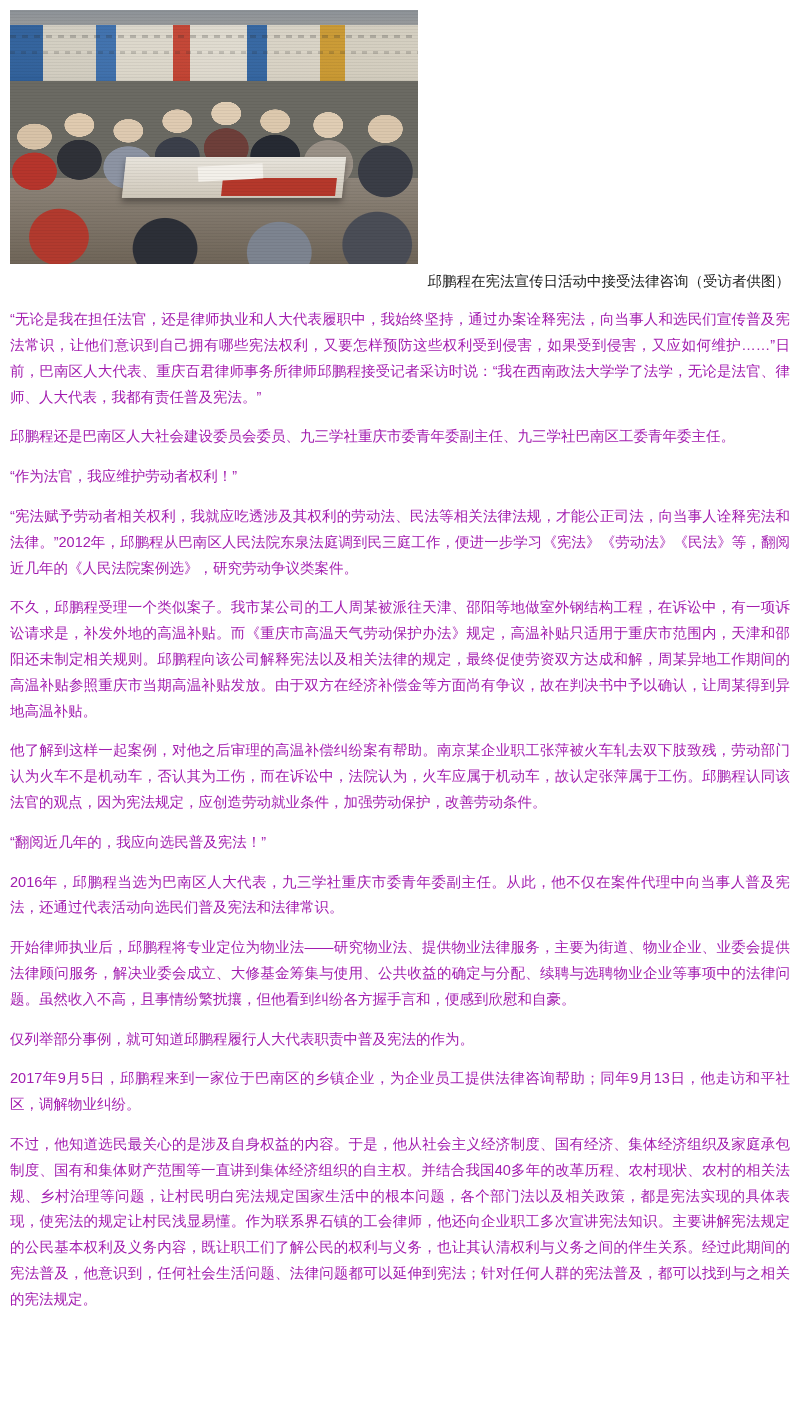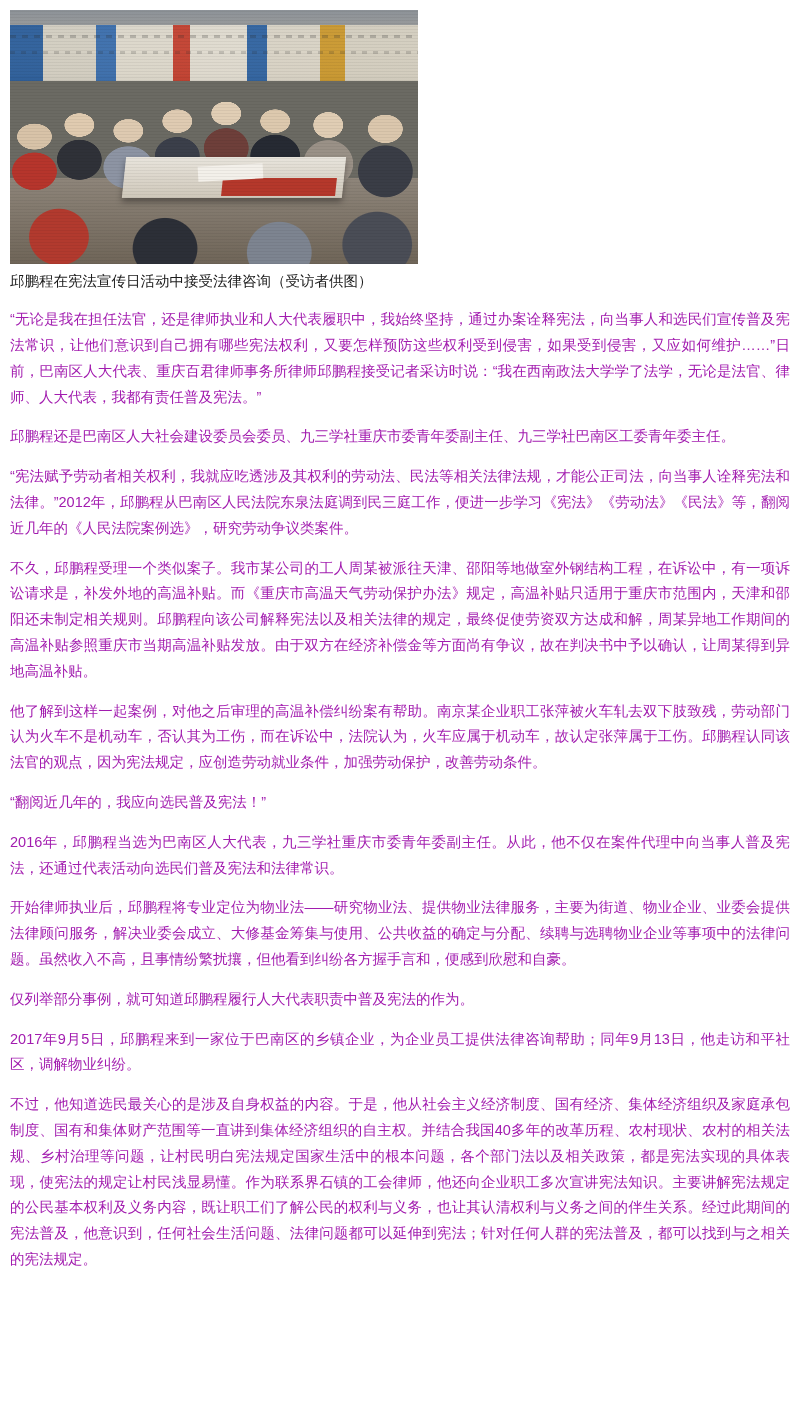--- a/index.html
+++ b/index.html
@@ -16,20 +16,21 @@
   .page {
     width: 800px;
     box-sizing: border-box;
     padding: 10px 10px 14px 10px;
     position: relative;
   }
 
   
   .figure {
     margin: 0 0 6px 0;
+    text-align: right;
   }
   .photo {
     width: 408px;
     height: 254px;
     position: relative;
     overflow: hidden;
     background: #6b6a63;
     display: block;
   }
   
@@ -145,20 +146,21 @@
       <div class="banner-red"></div>
       <div class="papers"></div>
       <div class="grain"></div>
     </div>
     <figcaption class="caption">邱鹏程在宪法宣传日活动中接受法律咨询（受访者供图）</figcaption>
   </figure>
 
   <div class="body-text">
     <p>“无论是我在担任法官，还是律师执业和人大代表履职中，我始终坚持，通过办案诠释宪法，向当事人和选民们宣传普及宪法常识，让他们意识到自己拥有哪些宪法权利，又要怎样预防这些权利受到侵害，如果受到侵害，又应如何维护……”日前，巴南区人大代表、重庆百君律师事务所律师邱鹏程接受记者采访时说：“我在西南政法大学学了法学，无论是法官、律师、人大代表，我都有责任普及宪法。”</p>
     <p>邱鹏程还是巴南区人大社会建设委员会委员、九三学社重庆市委青年委副主任、九三学社巴南区工委青年委主任。</p>
+    <p>“作为法官，我应维护劳动者权利！”</p>
     <p>“宪法赋予劳动者相关权利，我就应吃透涉及其权利的劳动法、民法等相关法律法规，才能公正司法，向当事人诠释宪法和法律。”2012年，邱鹏程从巴南区人民法院东泉法庭调到民三庭工作，便进一步学习《宪法》《劳动法》《民法》等，翻阅近几年的《人民法院案例选》，研究劳动争议类案件。</p>
     <p>不久，邱鹏程受理一个类似案子。我市某公司的工人周某被派往天津、邵阳等地做室外钢结构工程，在诉讼中，有一项诉讼请求是，补发外地的高温补贴。而《重庆市高温天气劳动保护办法》规定，高温补贴只适用于重庆市范围内，天津和邵阳还未制定相关规则。邱鹏程向该公司解释宪法以及相关法律的规定，最终促使劳资双方达成和解，周某异地工作期间的高温补贴参照重庆市当期高温补贴发放。由于双方在经济补偿金等方面尚有争议，故在判决书中予以确认，让周某得到异地高温补贴。</p>
     <p>他了解到这样一起案例，对他之后审理的高温补偿纠纷案有帮助。南京某企业职工张萍被火车轧去双下肢致残，劳动部门认为火车不是机动车，否认其为工伤，而在诉讼中，法院认为，火车应属于机动车，故认定张萍属于工伤。邱鹏程认同该法官的观点，因为宪法规定，应创造劳动就业条件，加强劳动保护，改善劳动条件。</p>
     <p>“翻阅近几年的，我应向选民普及宪法！”</p>
     <p>2016年，邱鹏程当选为巴南区人大代表，九三学社重庆市委青年委副主任。从此，他不仅在案件代理中向当事人普及宪法，还通过代表活动向选民们普及宪法和法律常识。</p>
     <p>开始律师执业后，邱鹏程将专业定位为物业法——研究物业法、提供物业法律服务，主要为街道、物业企业、业委会提供法律顾问服务，解决业委会成立、大修基金筹集与使用、公共收益的确定与分配、续聘与选聘物业企业等事项中的法律问题。虽然收入不高，且事情纷繁扰攘，但他看到纠纷各方握手言和，便感到欣慰和自豪。</p>
     <p>仅列举部分事例，就可知道邱鹏程履行人大代表职责中普及宪法的作为。</p>
     <p>2017年9月5日，邱鹏程来到一家位于巴南区的乡镇企业，为企业员工提供法律咨询帮助；同年9月13日，他走访和平社区，调解物业纠纷。</p>
     <p>不过，他知道选民最关心的是涉及自身权益的内容。于是，他从社会主义经济制度、国有经济、集体经济组织及家庭承包制度、国有和集体财产范围等一直讲到集体经济组织的自主权。并结合我国40多年的改革历程、农村现状、农村的相关法规、乡村治理等问题，让村民明白宪法规定国家生活中的根本问题，各个部门法以及相关政策，都是宪法实现的具体表现，使宪法的规定让村民浅显易懂。作为联系界石镇的工会律师，他还向企业职工多次宣讲宪法知识。主要讲解宪法规定的公民基本权利及义务内容，既让职工们了解公民的权利与义务，也让其认清权利与义务之间的伴生关系。经过此期间的宪法普及，他意识到，任何社会生活问题、法律问题都可以延伸到宪法；针对任何人群的宪法普及，都可以找到与之相关的宪法规定。</p>
 

